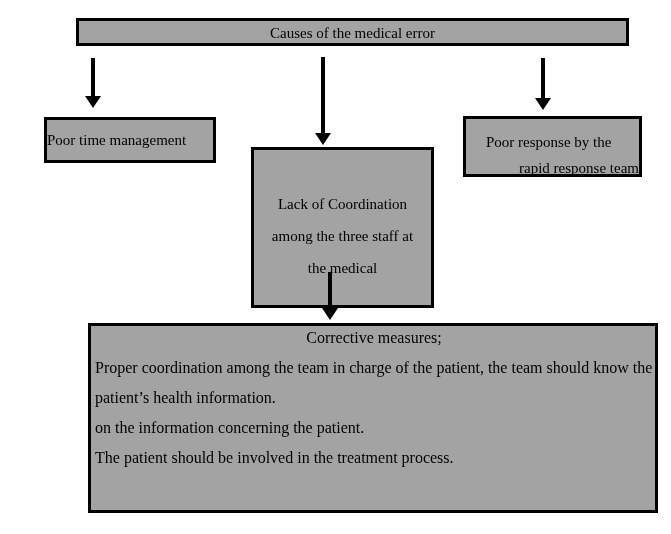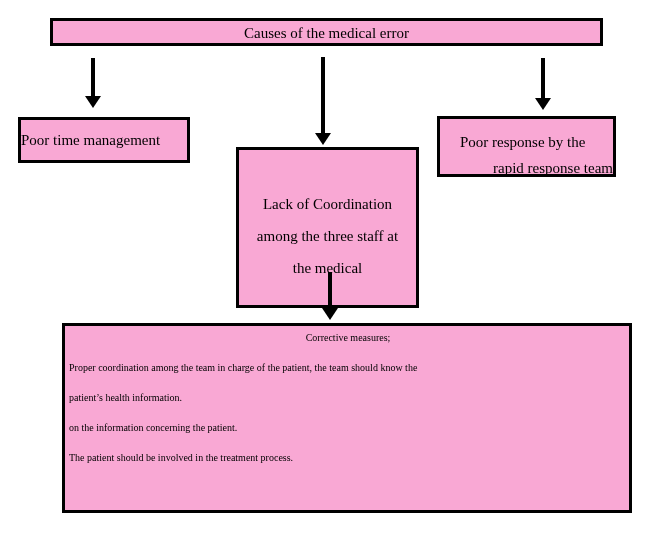--- a/index.html
+++ b/index.html
@@ -13,21 +13,22 @@
     height: 534px;
     background: #ffffff;
     font-family: "Liberation Serif", "DejaVu Serif", serif;
     color: #000000;
     overflow: hidden;
   }
   .box {
     position: absolute;
     box-sizing: border-box;
     border: 3px solid #000000;
-    background: #f9a8d4;
+    background: #a3a3a3;
+    margin-left: 26px;
   }
   
   .top-box {
     left: 50px; top: 18px;
     width: 553px; height: 28px;
     display: flex;
     align-items: flex-end;
     justify-content: center;
     font-size: 15px;
     line-height: 17px;
@@ -36,21 +37,21 @@
   
   .left-box {
     left: 18px; top: 117px;
     width: 172px; height: 46px;
     display: flex;
     align-items: center;
     font-size: 15px;
   }
   
   .middle-box {
-    left: 236px; top: 147px;
+    left: 225px; top: 147px;
     width: 183px; height: 161px;
     padding-top: 38px;
     font-size: 15px;
     line-height: 32px;
     text-align: center;
   }
   .squiggle {
     text-decoration-style: wavy;
     text-decoration-color: #3e8a3e;
     text-decoration-thickness: 1px;
@@ -64,21 +65,21 @@
     font-size: 15px;
     line-height: 26px;
     overflow: visible;
   }
   .right-box .line1 { padding-left: 20px; white-space: nowrap; }
   .right-box .line2 { padding-left: 3px;  white-space: nowrap; text-align: right; }
   
   .bottom-box {
     left: 62px; top: 323px;
     width: 570px; height: 190px;
-    font-size: 10px;
+    font-size: 16px;
     line-height: 30px;
     padding: 0 2px 0 4px;
   }
   .bottom-box .inner { margin-top: -3px; }
   .bottom-box .title { text-align: center; }
   .bottom-box .bline { text-align: left; white-space: nowrap; }
   
   .arrow-down {
     position: absolute;
     width: 16px;

